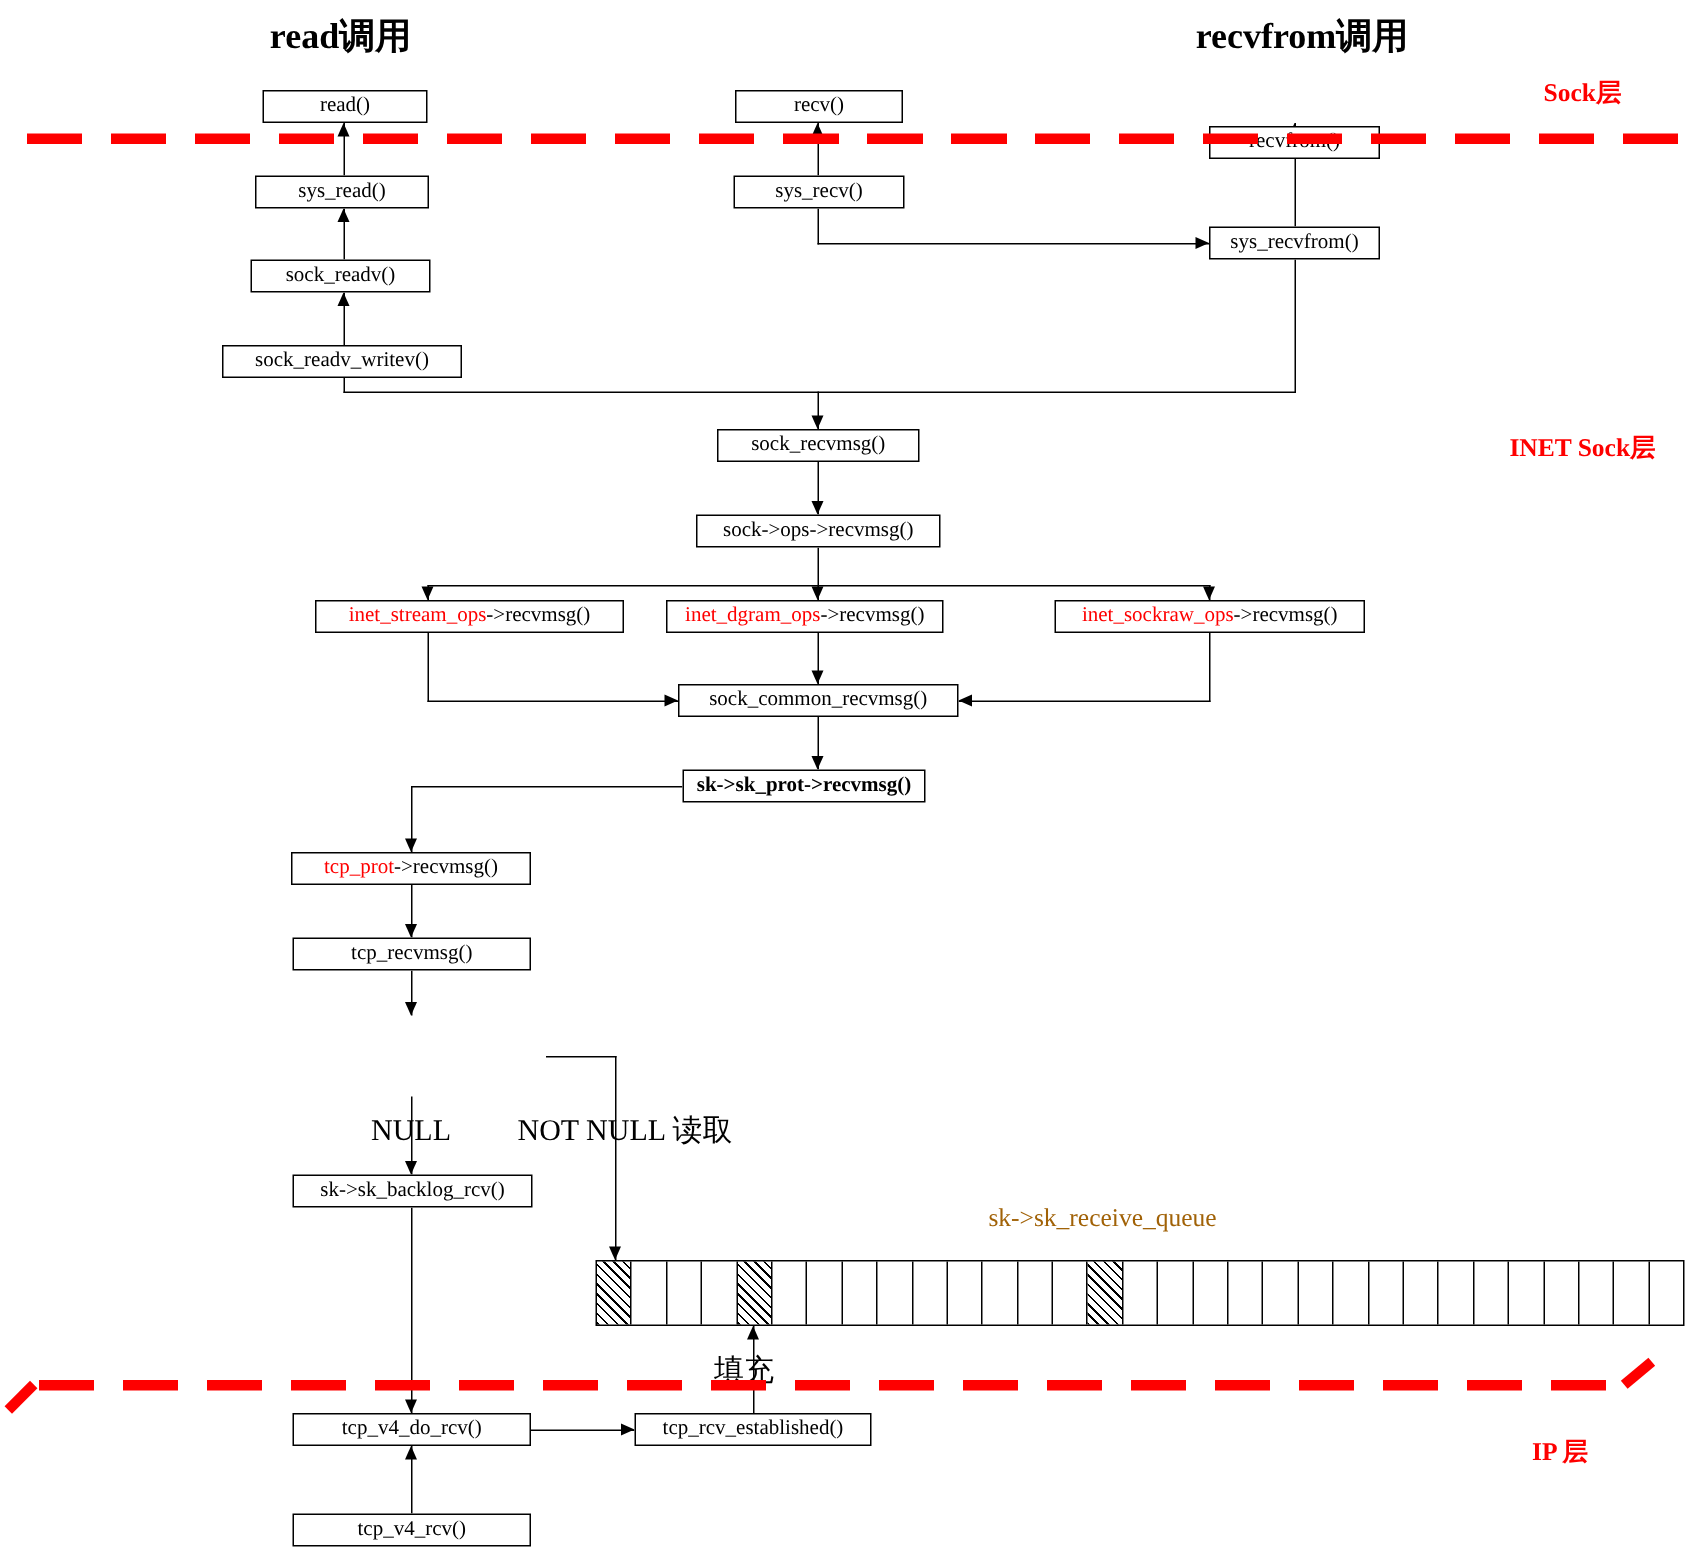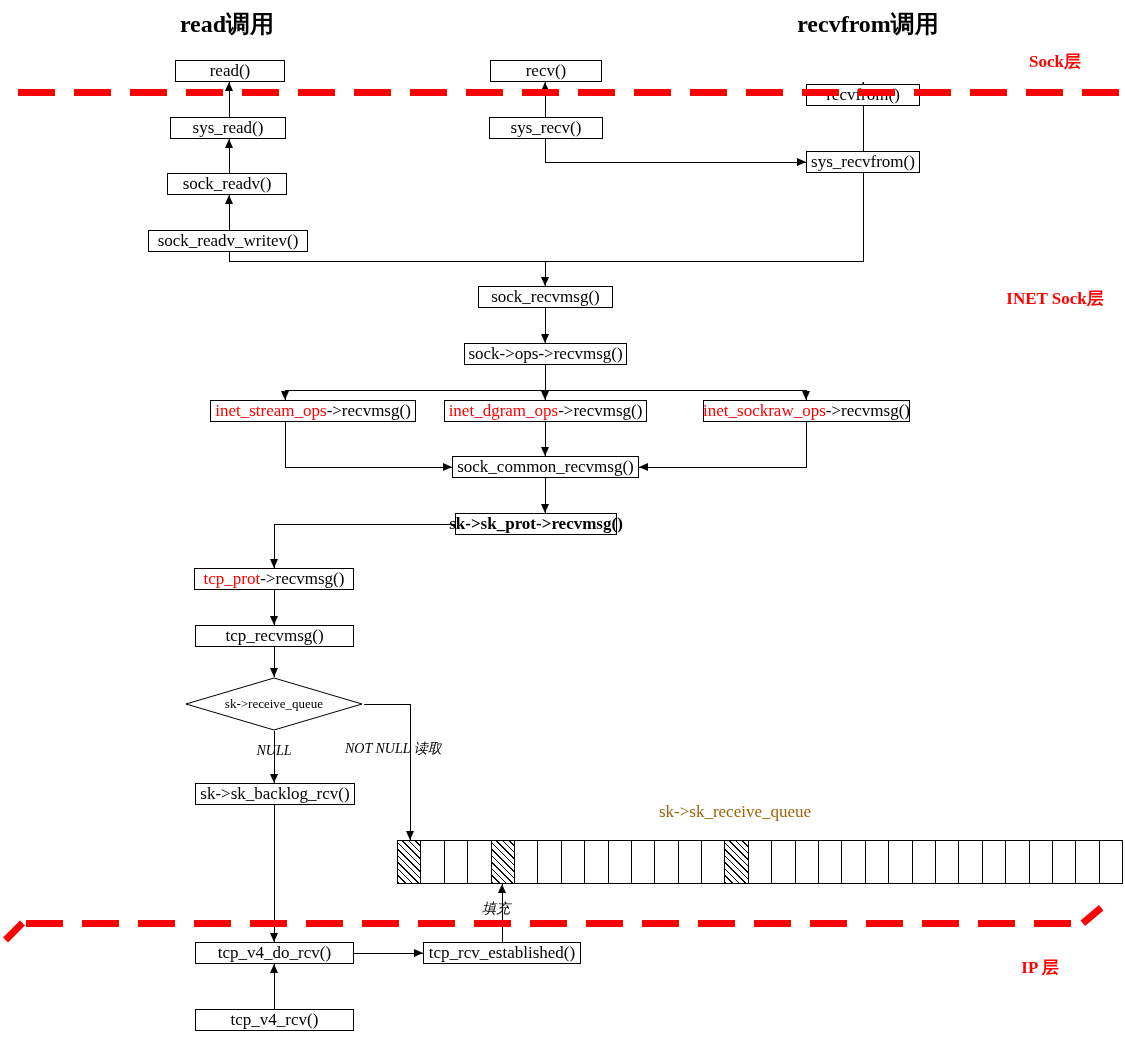--- a/index.html
+++ b/index.html
@@ -1,23 +1,23 @@
 <!DOCTYPE html>
 <html><head>
 <meta charset="utf-8">
 <style>
   html,body{margin:0;padding:0;background:#fff;}
   .canvas{position:relative;width:1125px;height:1038px;background:#fff;overflow:hidden;
           font-family:"Liberation Serif","DejaVu Serif",serif;}
   .title{position:absolute;font-size:24px;font-weight:bold;color:#000;text-align:center;}
   .node{position:absolute;box-sizing:border-box;height:22px;background:#fff;border:1px solid #000;
-        display:flex;align-items:center;justify-content:center;font-size:17px;color:#000;
+        display:flex;align-items:center;justify-content:center;font-size:14px;color:#000;
         white-space:nowrap;z-index:3;}
   .node .red, .red-t{color:#fe0000;}
-  .lbl{position:absolute;font-size:14px;color:#000;z-index:4;white-space:nowrap;font-style:italic;}
+  .lbl{position:absolute;font-size:20px;color:#000;z-index:4;white-space:nowrap;}
   .layer{position:absolute;font-size:17px;font-weight:bold;color:#fe0000;z-index:4;text-align:center;white-space:nowrap;}
   .qlabel{position:absolute;font-size:17px;color:#a16207;z-index:4;text-align:center;white-space:nowrap;}
   .v{position:absolute;width:1px;background:#000;z-index:2;}
   .h{position:absolute;height:1px;background:#000;z-index:2;}
   .v.at::before{content:"";position:absolute;top:0;left:-4px;
       border-left:4.5px solid transparent;border-right:4.5px solid transparent;border-bottom:9px solid #000;}
   .v.ab::after{content:"";position:absolute;bottom:0;left:-4px;
       border-left:4.5px solid transparent;border-right:4.5px solid transparent;border-top:9px solid #000;}
   .h.ar::after{content:"";position:absolute;right:0;top:-4px;
       border-top:4.5px solid transparent;border-bottom:4.5px solid transparent;border-left:9px solid #000;}
@@ -123,21 +123,21 @@
       <span>sock_recvmsg()</span>
     </div>
   <div class="node" style="left:464px;top:343px;width:163px;">
       <span>sock-&gt;ops-&gt;recvmsg()</span>
     </div>
 
   <div class="node" style="left:182px;top:400px;width:206px;margin-left:28px;">
       <span class="red">inet_stream_ops</span>
       <span>-&gt;recvmsg()</span>
     </div>
-  <div class="node" style="left:444px;top:400px;width:203px;">
+  <div class="node" style="left:444px;top:400px;width:185px;">
       <span class="red">inet_dgram_ops</span>
       <span>-&gt;recvmsg()</span>
     </div>
   <div class="node" style="left:703px;top:400px;width:207px;">
       <span class="red">inet_sockraw_ops</span>
       <span>-&gt;recvmsg()</span>
     </div>
 
   <div class="node" style="left:452px;top:456px;width:187px;">
       <span>sock_common_recvmsg()</span>
@@ -147,26 +147,20 @@
     </div>
 
   <div class="node" style="left:194px;top:568px;width:160px;">
       <span class="red">tcp_prot</span>
       <span>-&gt;recvmsg()</span>
     </div>
   <div class="node" style="left:195px;top:625px;width:159px;">
       <span>tcp_recvmsg()</span>
     </div>
 
-  <div class="diamond-wrap" style="left:184px;top:677px;width:180px;height:54px;">
-    <svg width="180" height="54">
-      <polygon points="90,1 178,27 90,53 2,27" fill="#ffffff" stroke="#000000" stroke-width="1"></polygon>
-    </svg>
-    <div class="diamond-text">sk-&gt;receive_queue</div>
-  </div>
 
   <div class="lbl" style="left:234px;top:743px;width:80px;text-align:center;">NULL</div>
   <div class="lbl" style="left:345px;top:740px;width:150px;">NOT  NULL  读取</div>
   <div class="lbl" style="left:466px;top:900px;width:60px;text-align:center;">填充</div>
 
   <div class="node" style="left:195px;top:783px;width:160px;">
       <span>sk-&gt;sk_backlog_rcv()</span>
     </div>
 
   <div class="qlabel" style="left:620px;top:802px;width:230px;">sk-&gt;sk_receive_queue</div>

